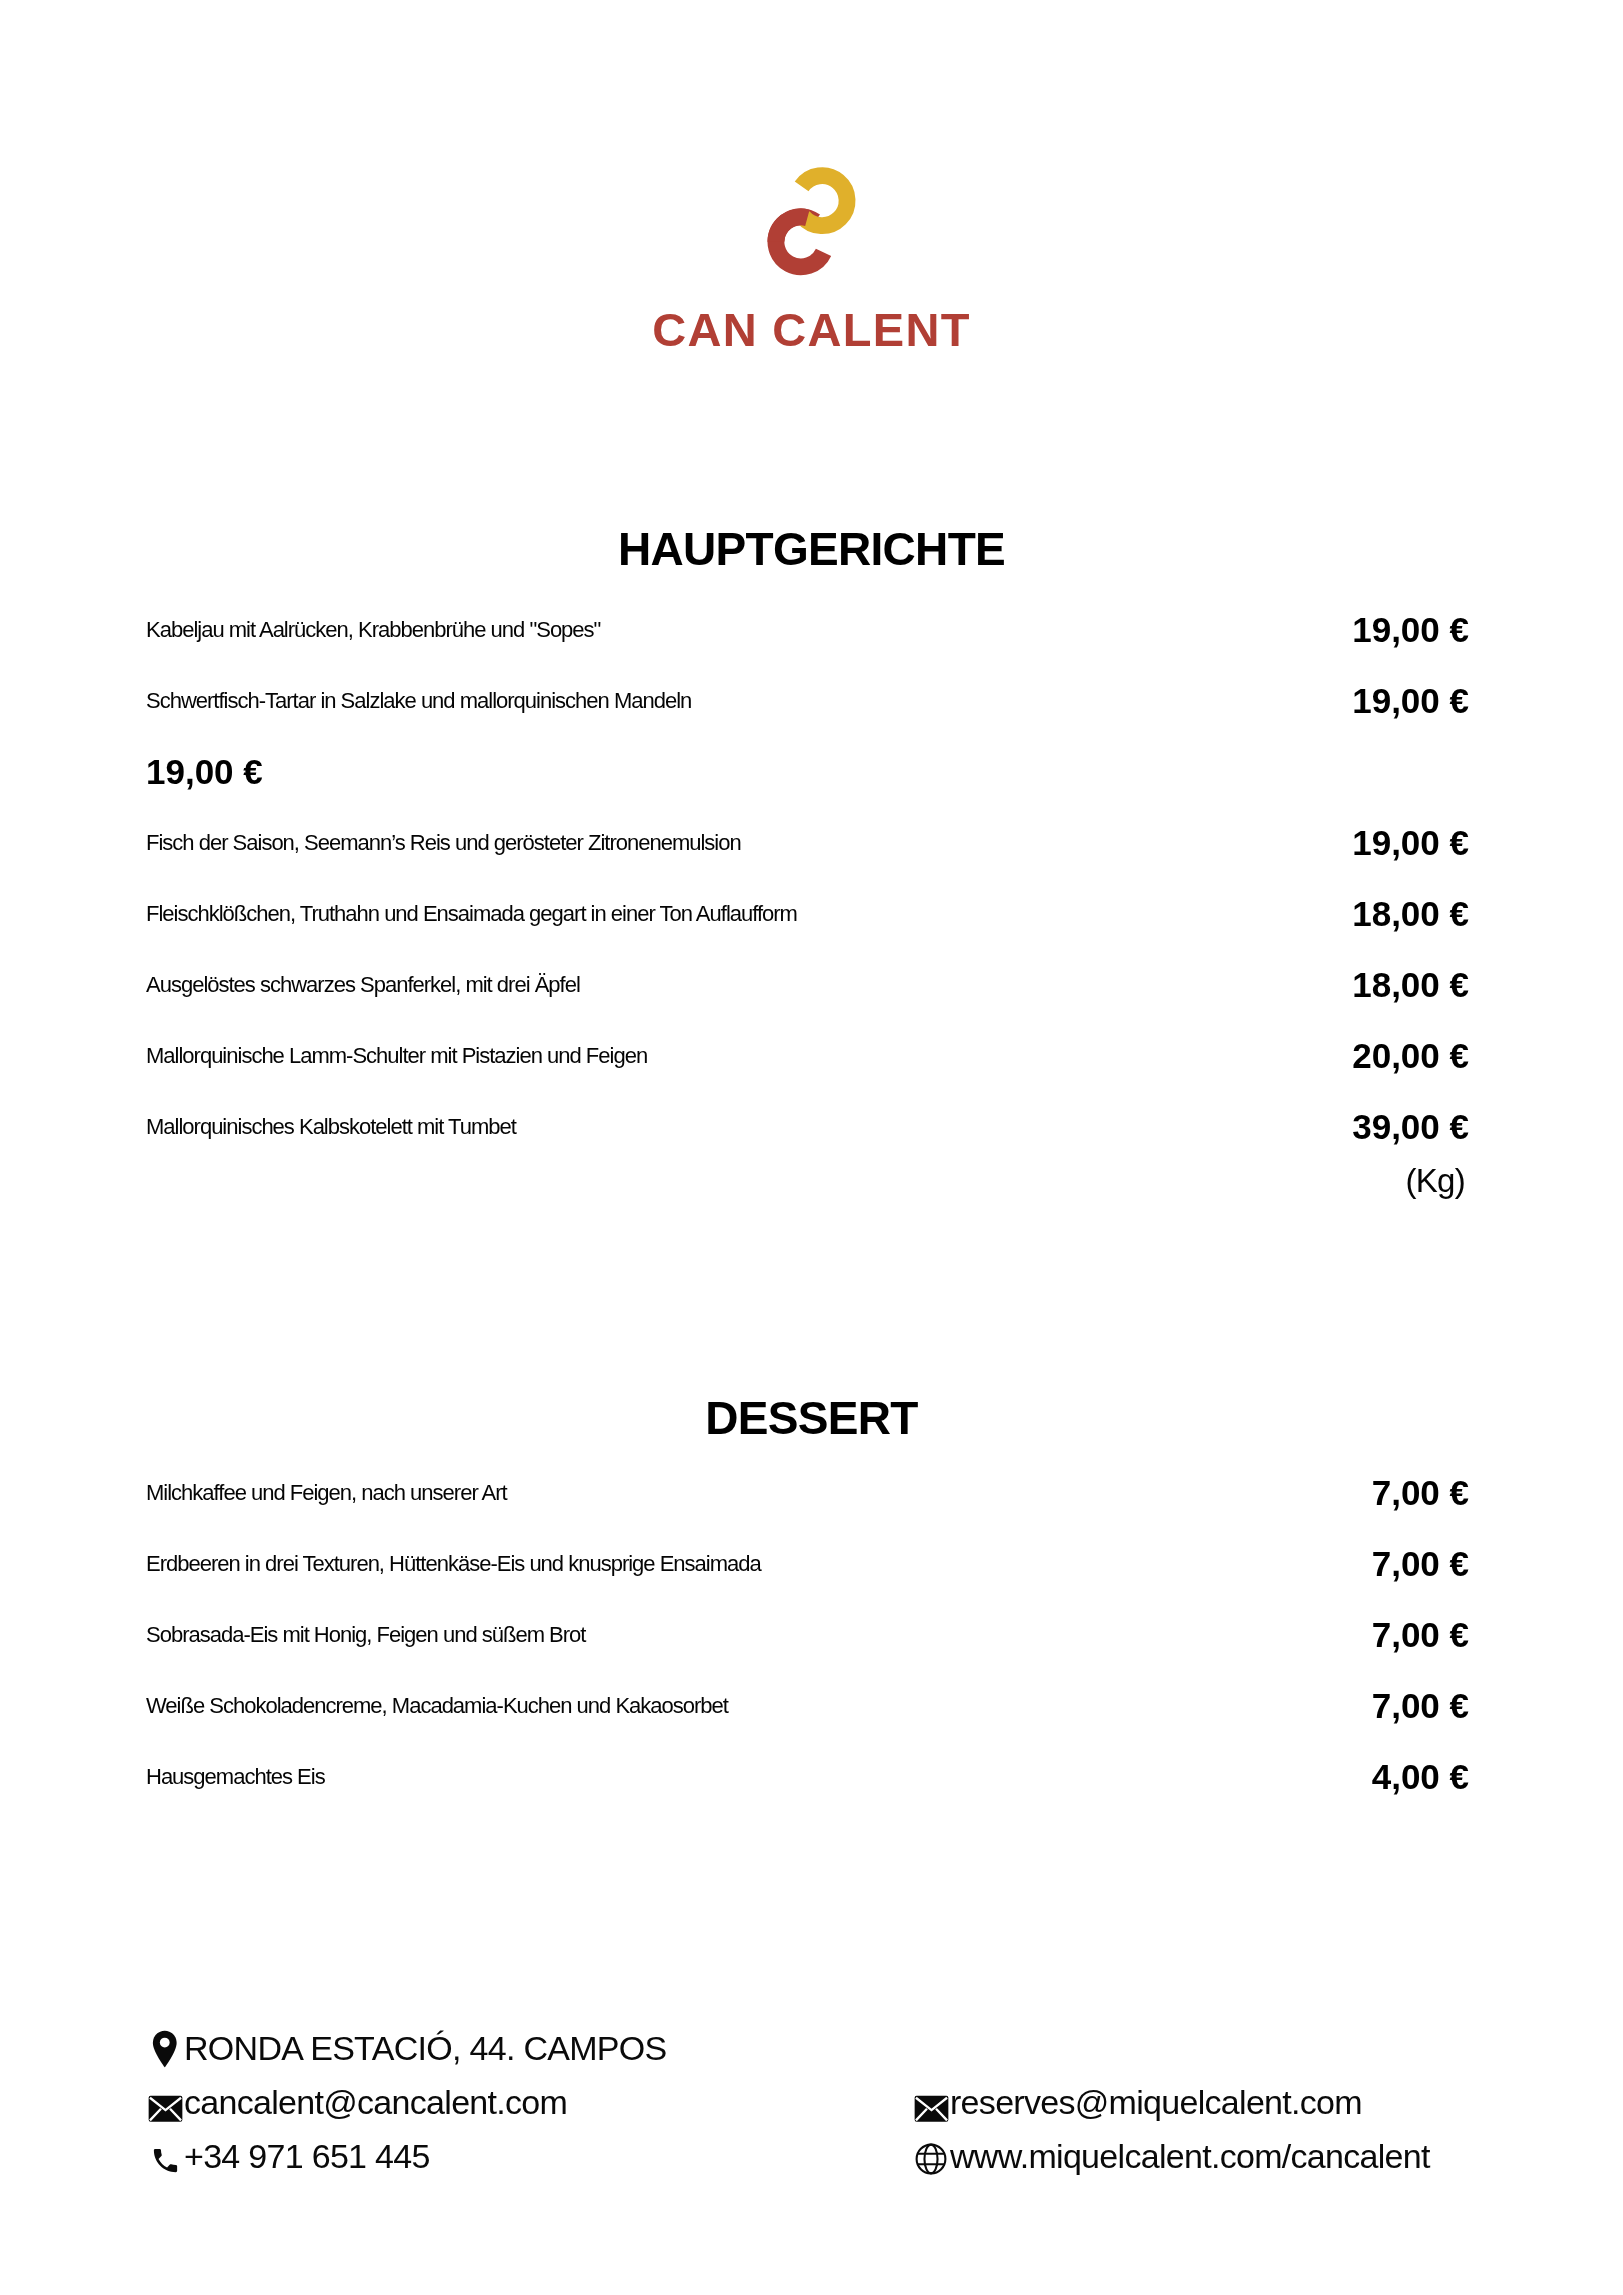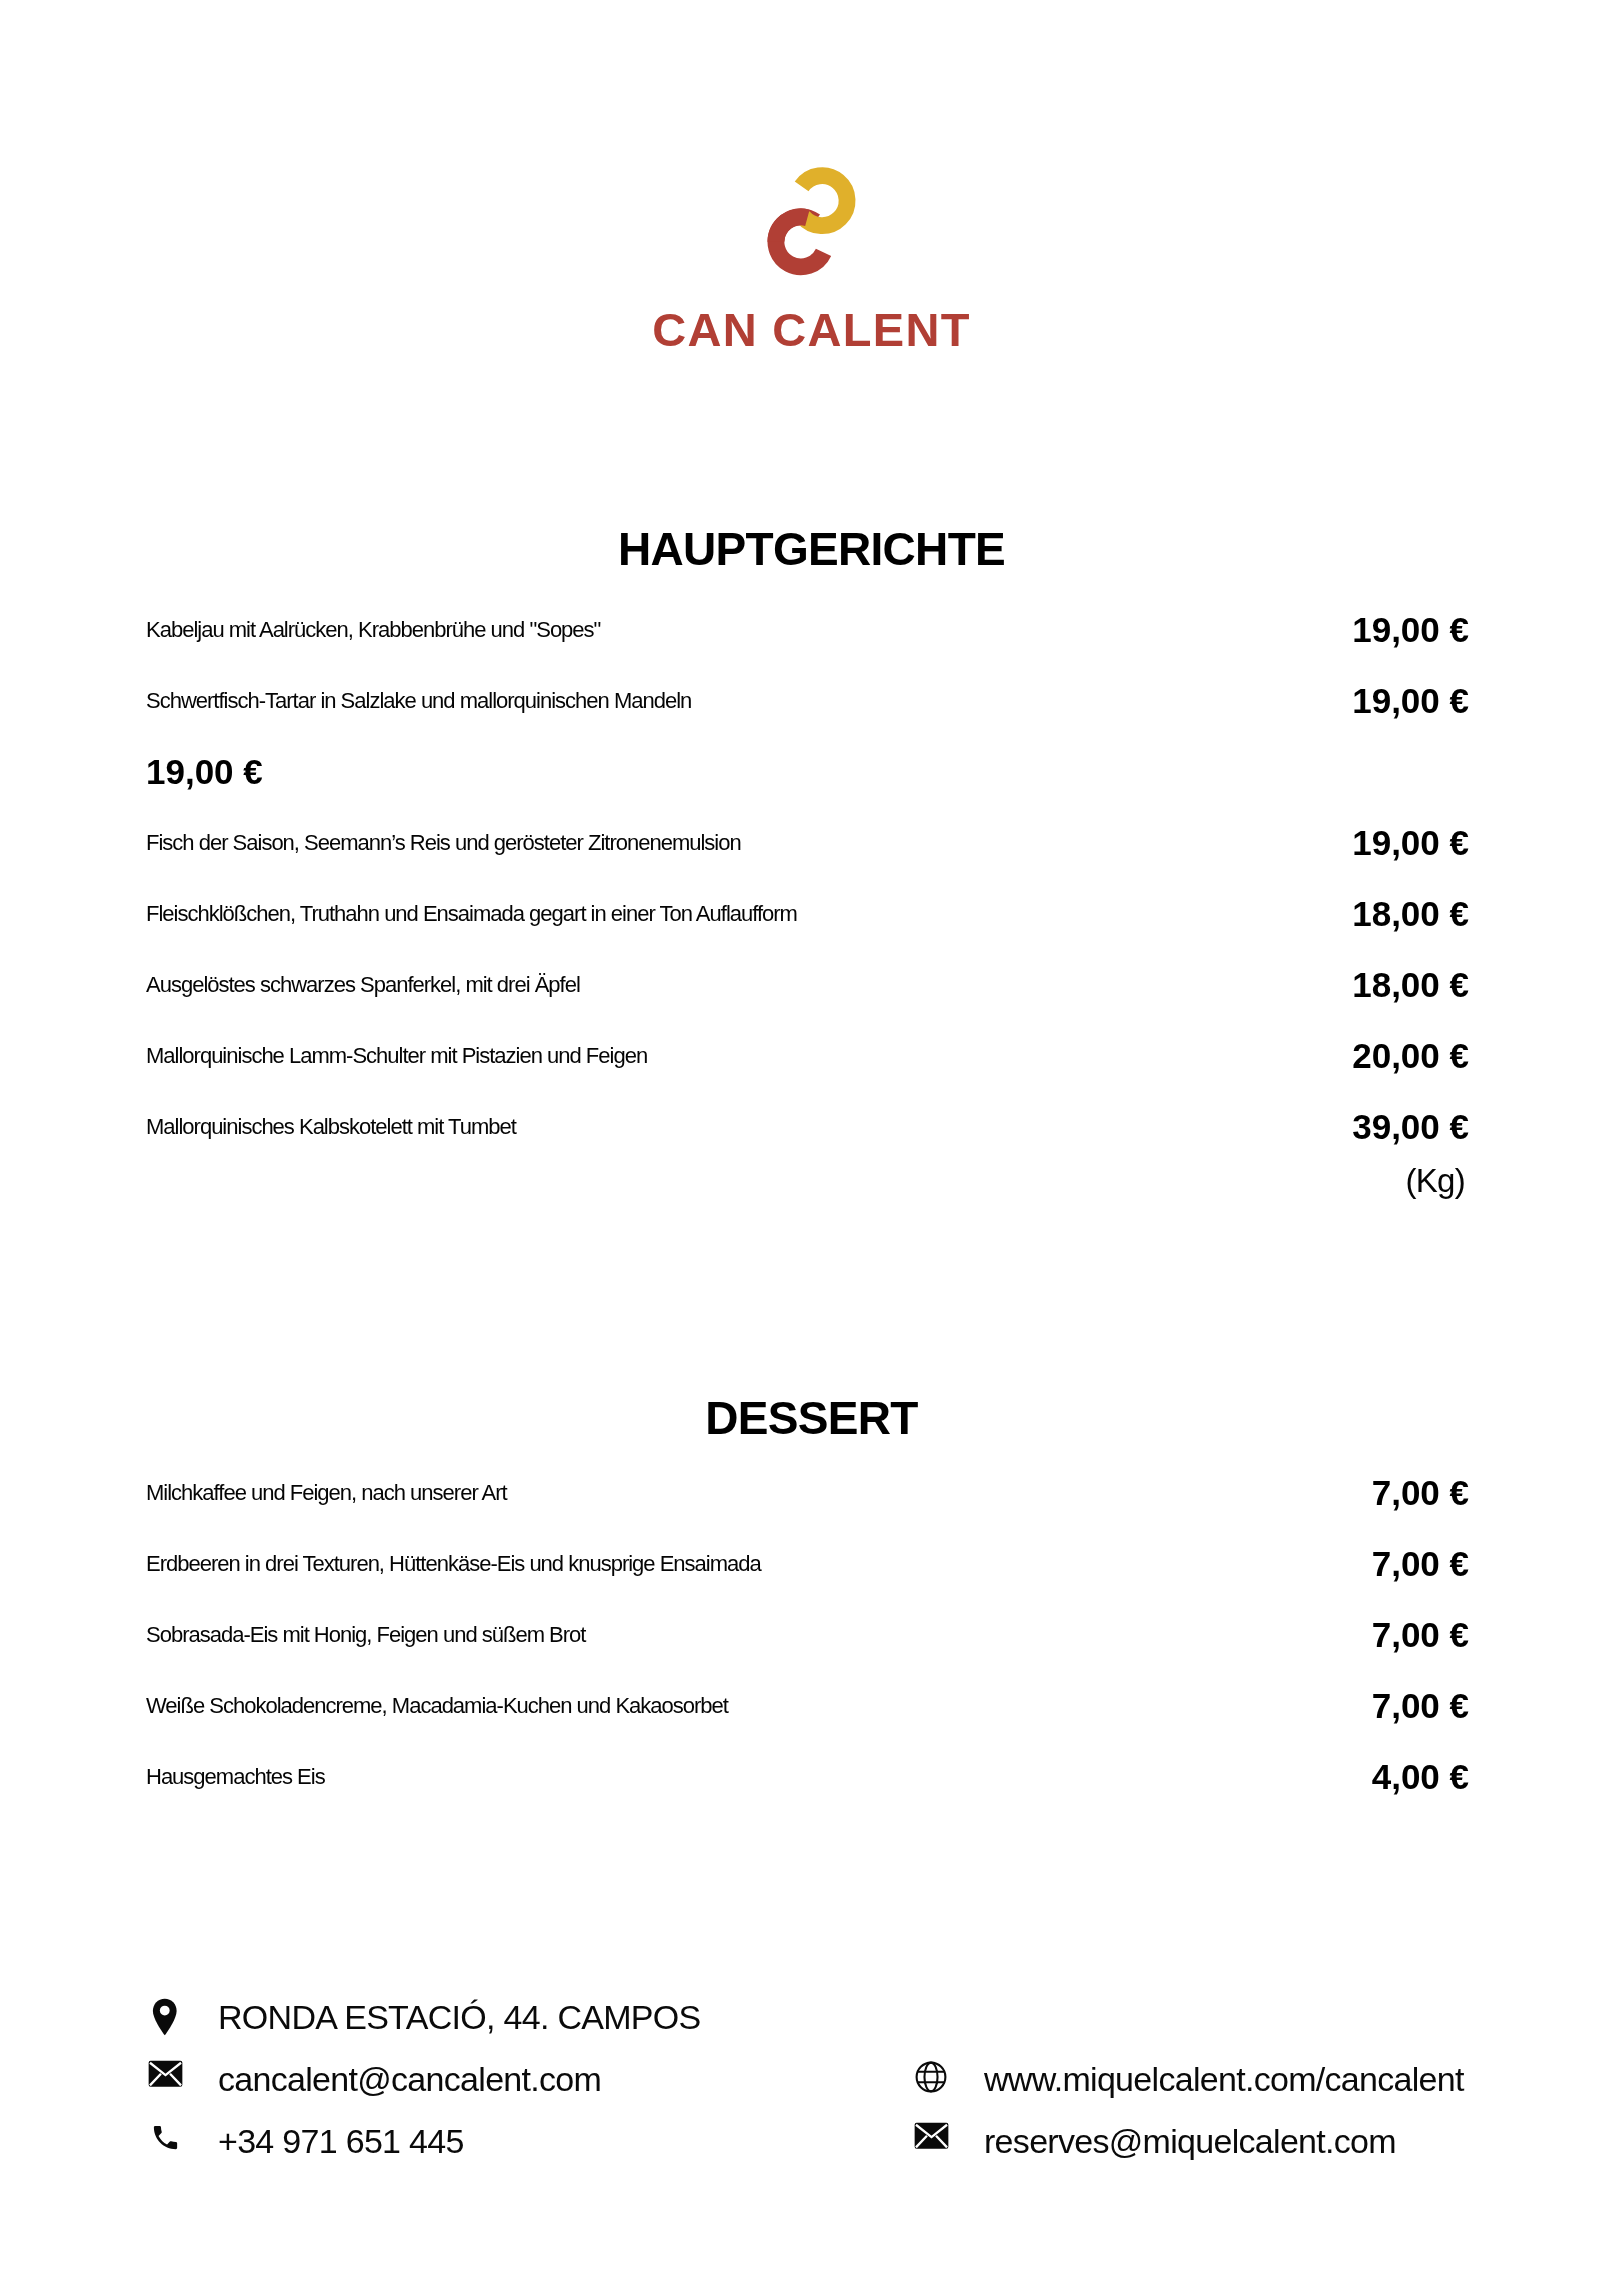--- a/index.html
+++ b/index.html
@@ -80,29 +80,27 @@
   .footer {
     margin-top: auto;
     display: flex;
     align-items: flex-end;
     padding: 0 65px 119px 146px;
   }
   .footer-col-left  { width: 766px; }
   .footer-col-right { flex: 1; }
   .footer-row {
     display: flex;
-    align-items: flex-start;
-    gap: 34px;
+    align-items: flex-end;
     height: 54px;
     font-size: 34px;
     font-weight: 300;
     letter-spacing: -0.7px;
     white-space: nowrap;
     color: #0a0a0a;
-    margin-top: 8px;
   }
   .footer-row .icon-box {
     width: 38px;
     display: flex;
     justify-content: center;
     flex: none;
   }
 </style>
 </head>
 <body>
@@ -212,35 +210,35 @@
           <svg width="31" height="31" viewBox="0 0 24 24" xmlns="http://www.w3.org/2000/svg">
             <path d="M6.62 10.79c1.44 2.83 3.76 5.14 6.59 6.59l2.2-2.2c.27-.27.67-.36 1.02-.24 1.12.37 2.33.57 3.57.57.55 0 1 .45 1 1V20c0 .55-.45 1-1 1-9.39 0-17-7.61-17-17 0-.55.45-1 1-1h3.5c.55 0 1 .45 1 1 0 1.25.2 2.45.57 3.57.11.35.03.74-.25 1.02l-2.2 2.2z" fill="#0a0a0a"></path>
           </svg>
         </span>
         <span>+34 971 651 445</span>
       </div>
     </div>
     <div class="footer-col-right">
       <div class="footer-row">
         <span class="icon-box">
+          <svg width="35" height="27.5" viewBox="0 0 27 21" xmlns="http://www.w3.org/2000/svg">
+            <rect x="0.5" y="0.5" width="26" height="20" rx="1.5" fill="#0a0a0a"></rect>
+            <path d="M1.5 2 L13.5 11.5 L25.5 2" stroke="#ffffff" stroke-width="1.8" fill="none"></path>
+            <path d="M1.5 19.5 L10 10.5 M25.5 19.5 L17 10.5" stroke="#ffffff" stroke-width="1.8" fill="none"></path>
+          </svg>
+        </span>
+        <span>reserves@miquelcalent.com</span>
+      </div>
+      <div class="footer-row">
+        <span class="icon-box">
           <svg width="34" height="34" viewBox="0 0 26 26" xmlns="http://www.w3.org/2000/svg" fill="none" stroke="#0a0a0a" stroke-width="1.6">
             <circle cx="13" cy="13" r="11"></circle>
             <ellipse cx="13" cy="13" rx="5" ry="11"></ellipse>
             <path d="M2.6 9 H23.4 M2.6 17 H23.4"></path>
           </svg>
         </span>
         <span>www.miquelcalent.com/cancalent</span>
       </div>
-      <div class="footer-row">
-        <span class="icon-box">
-          <svg width="35" height="27.5" viewBox="0 0 27 21" xmlns="http://www.w3.org/2000/svg">
-            <rect x="0.5" y="0.5" width="26" height="20" rx="1.5" fill="#0a0a0a"></rect>
-            <path d="M1.5 2 L13.5 11.5 L25.5 2" stroke="#ffffff" stroke-width="1.8" fill="none"></path>
-            <path d="M1.5 19.5 L10 10.5 M25.5 19.5 L17 10.5" stroke="#ffffff" stroke-width="1.8" fill="none"></path>
-          </svg>
-        </span>
-        <span>reserves@miquelcalent.com</span>
-      </div>
     </div>
   </footer>
 
 </div>
 
 
 </body></html>

